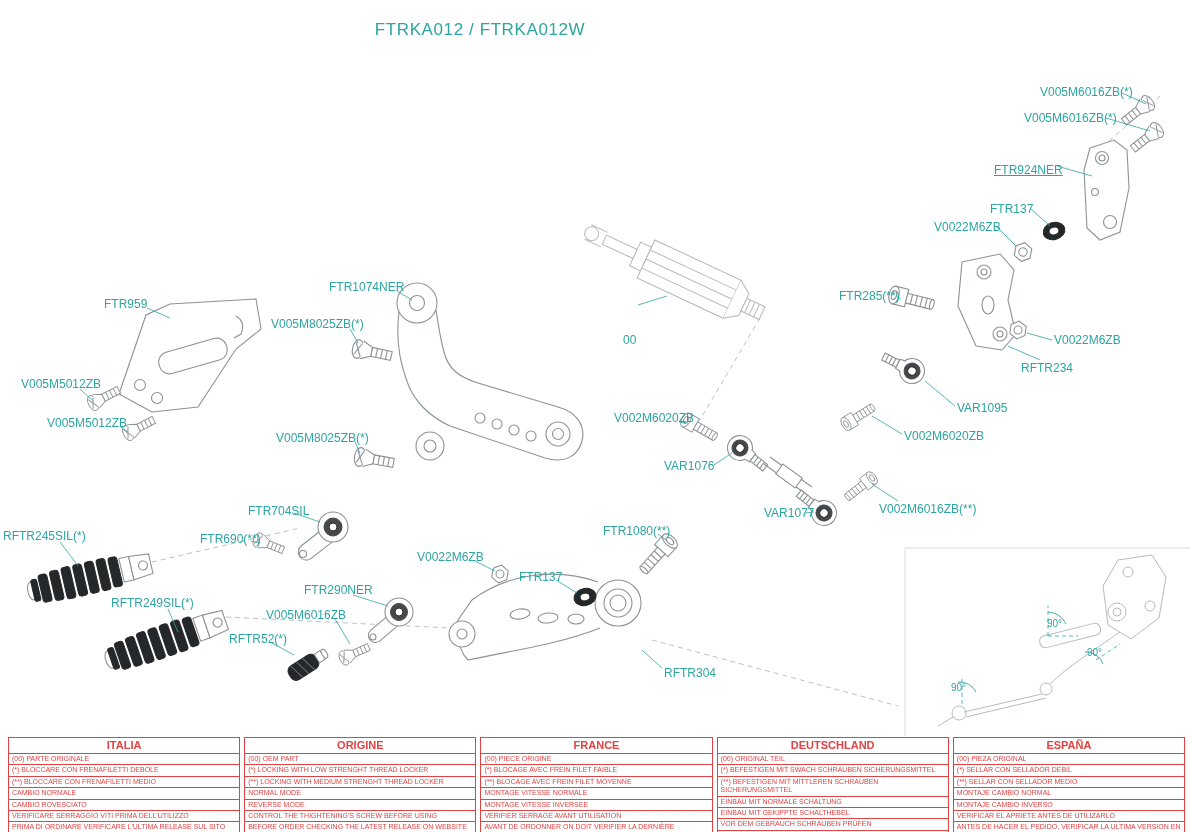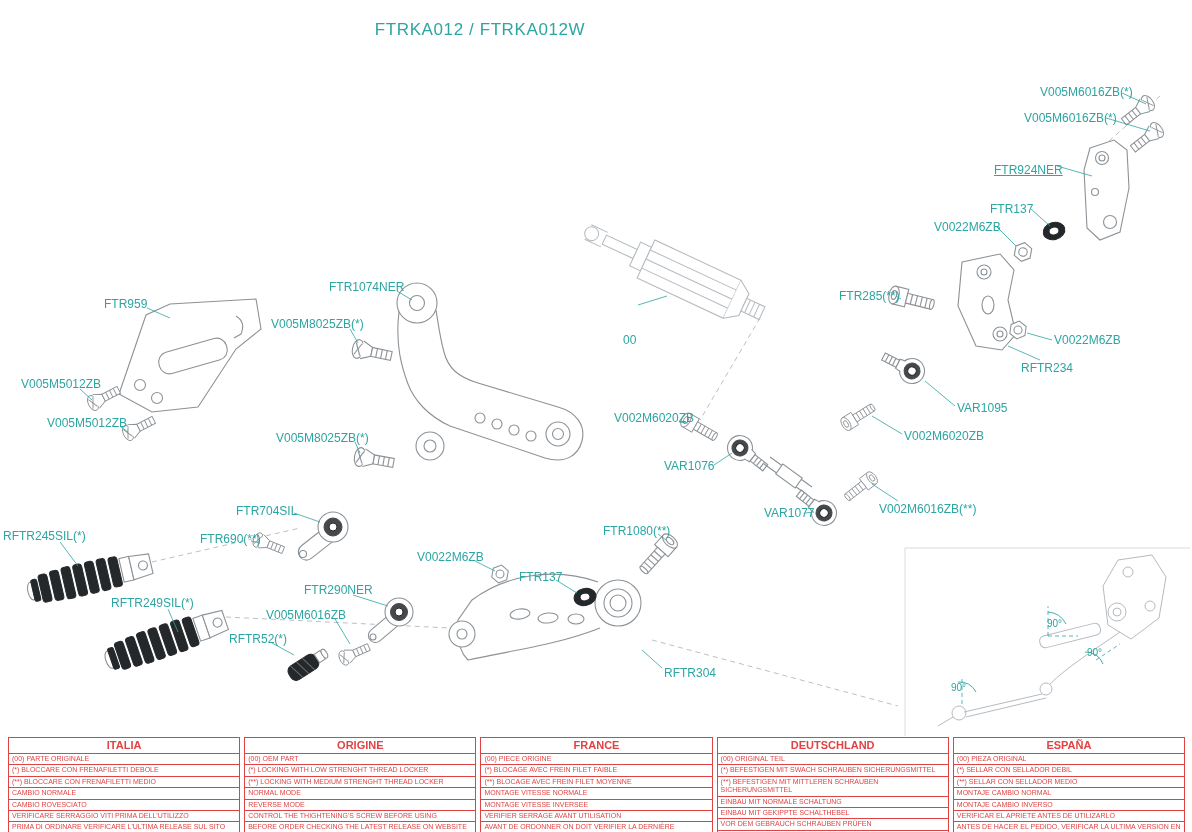--- a/index.html
+++ b/index.html
@@ -308,21 +308,21 @@
       <span class="part-label" style="left: 104px; top: 298px;">FTR959</span>
       <span class="part-label" style="left: 329px; top: 281px;">FTR1074NER</span>
       <span class="part-label" style="left: 271px; top: 318px;">V005M8025ZB(*)</span>
       <span class="part-label" style="left: 21px; top: 378px;">V005M5012ZB</span>
       <span class="part-label" style="left: 47px; top: 417px;">V005M5012ZB</span>
       <span class="part-label" style="left: 276px; top: 432px;">V005M8025ZB(*)</span>
       <span class="part-label" style="left: 614px; top: 412px;">V002M6020ZB</span>
       <span class="part-label" style="left: 664px; top: 460px;">VAR1076</span>
       <span class="part-label" style="left: 764px; top: 507px;">VAR1077</span>
       <span class="part-label" style="left: 879px; top: 503px;">V002M6016ZB(**)</span>
-      <span class="part-label" style="left: 236px; top: 505px; text-align: right;">FTR704SIL</span>
+      <span class="part-label" style="left: 248px; top: 505px; text-align: right;">FTR704SIL</span>
       <span class="part-label" style="left: 200px; top: 533px;">FTR690(**)</span>
       <span class="part-label" style="left: 3px; top: 530px;">RFTR245SIL(*)</span>
       <span class="part-label" style="left: 111px; top: 597px;">RFTR249SIL(*)</span>
       <span class="part-label" style="left: 304px; top: 584px;">FTR290NER</span>
       <span class="part-label" style="left: 266px; top: 609px;">V005M6016ZB</span>
       <span class="part-label" style="left: 229px; top: 633px;">RFTR52(*)</span>
       <span class="part-label" style="left: 417px; top: 551px;">V0022M6ZB</span>
       <span class="part-label" style="left: 519px; top: 571px;">FTR137</span>
       <span class="part-label" style="left: 603px; top: 525px;">FTR1080(**)</span>
       <span class="part-label" style="left: 664px; top: 667px;">RFTR304</span>

